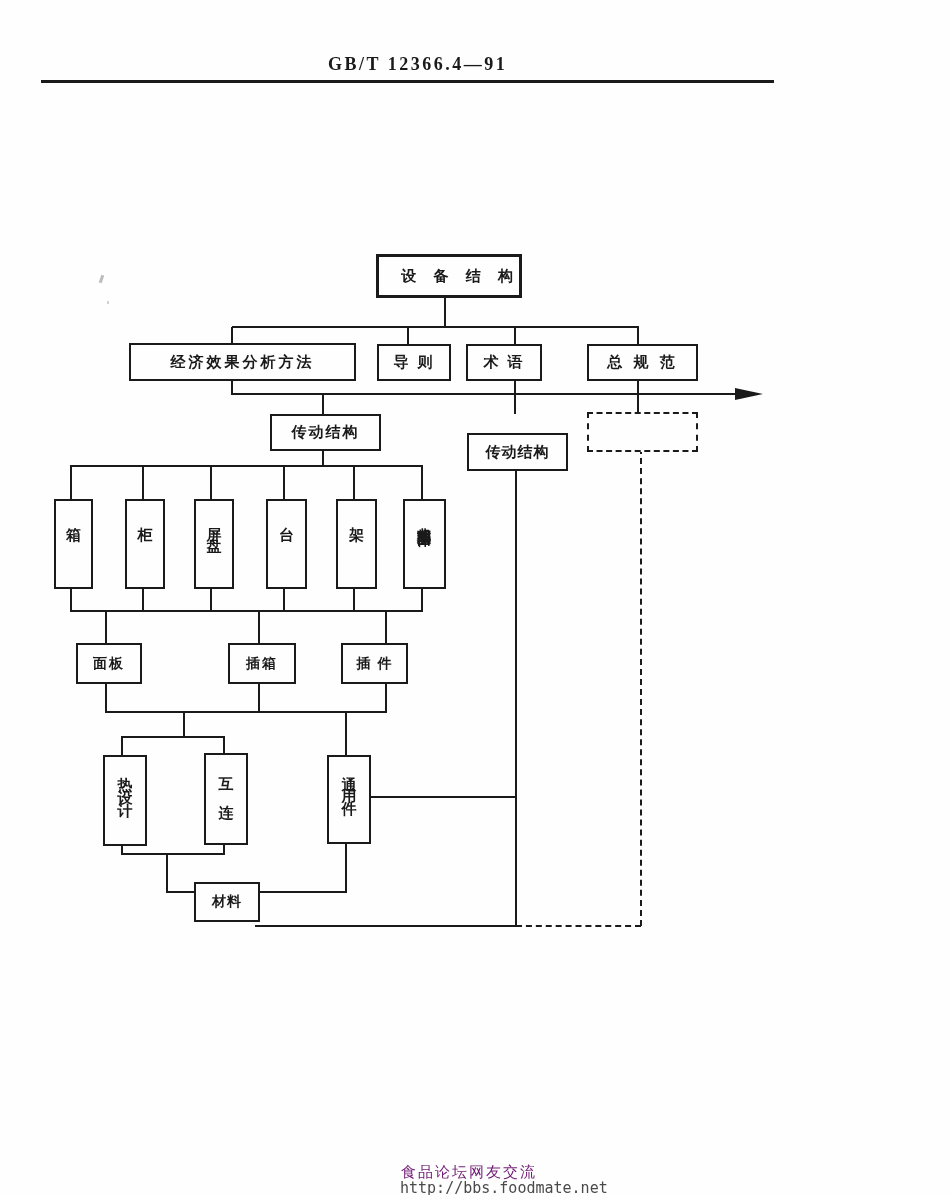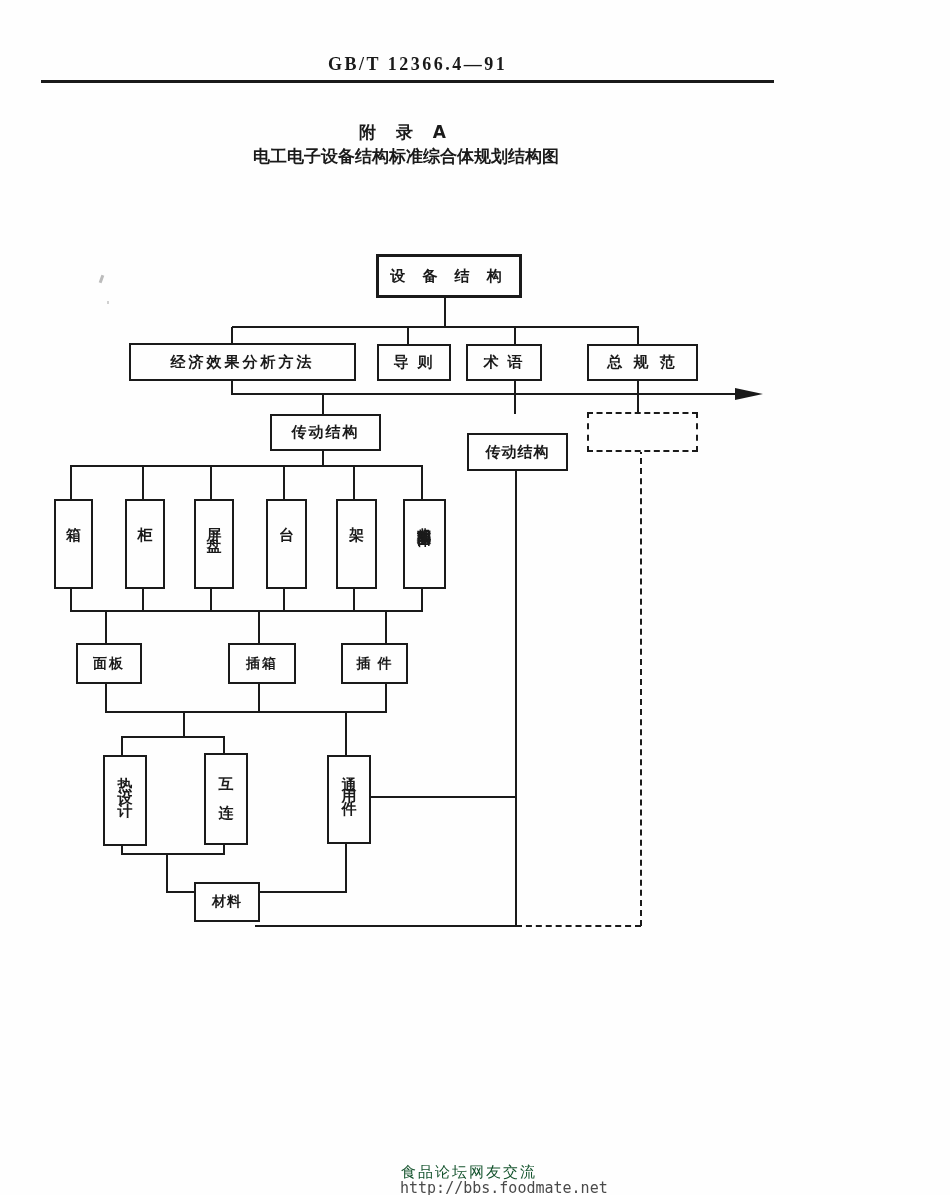--- a/index.html
+++ b/index.html
@@ -30,45 +30,43 @@
   .ah{position:absolute;width:0;height:0;
       border-top:6px solid transparent;border-bottom:6px solid transparent;
       border-left:28px solid #1a1a1a;}
   .node{
     position:absolute;border:2px solid #1a1a1a;background:#fefefe;
     display:flex;align-items:center;justify-content:center;
     font-weight:700;font-size:15px;white-space:nowrap;z-index:2;
   }
   .bw3{border-width:3px;}
   .dashed{border-style:dashed;}
-  .ls1{letter-spacing:1px;} .ls2{letter-spacing:2px;} .ls3{letter-spacing:3px;} .ls6{letter-spacing:6px;}
+  .ls1{letter-spacing:1px;} .ls2{letter-spacing:2px;} .ls3{letter-spacing:3px;} .ls6{letter-spacing:6px;justify-content:flex-end;}
   .f14{font-size:14px;}
   .vnode{align-items:flex-start;}
   .vt{display:block;writing-mode:vertical-rl;text-orientation:upright;
       font-weight:700;font-size:15px;line-height:18px;}
   .pt8{padding-top:8px;} .pt11{padding-top:11px;} .pt14{padding-top:14px;} .pt16{padding-top:16px;}
   .vls11{letter-spacing:11px;} .vls12{letter-spacing:12px;} .vls13{letter-spacing:13px;} .vls27{letter-spacing:27px;}
   .wrap2{height:52px;line-height:16px;letter-spacing:1px;font-size:14px;}
   
   .speck{position:absolute;background:#8f8f8f;}
   
-  .foot1{position:absolute;left:401px;top:1163px;font-size:15px;color:#14532d;letter-spacing:2px;}
+  .foot1{position:absolute;left:401px;top:1163px;font-size:15px;color:#701a75;letter-spacing:2px;}
   .foot2{position:absolute;left:400px;top:1179px;font-size:15px;color:#4a4a4a;
          font-family:"DejaVu Sans Mono","Liberation Mono",monospace;}
 </style>
 </head>
 <body>
 
 <div class="page">
 
   <div class="std-code">GB/T 12366.4—91</div>
   <div class="head-rule"></div>
 
-  <div class="tline t-appendix">附 录 A</div>
-  <div class="tline t-main">电工电子设备结构标准综合体规划结构图</div>
 
   <div class="speck" style="left:100px;top:275px;width:3px;height:8px;transform:rotate(20deg);opacity:.6"></div>
   <div class="speck" style="left:107px;top:301px;width:2px;height:3px;opacity:.4"></div>
 
   <div class="ln v" style="left:444px;top:292px;height:35px"></div>
 
   <div class="ln h" style="left:232px;top:326px;width:407px"></div>
 
   <div class="ln v" style="left:231px;top:327px;height:17px"></div>
   <div class="ln v" style="left:407px;top:327px;height:17px"></div>

